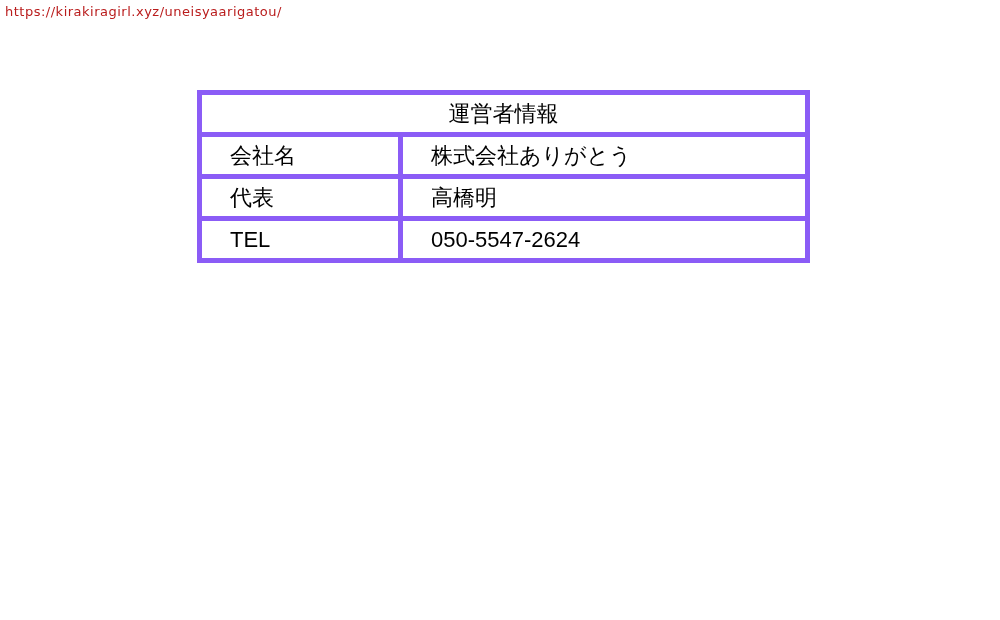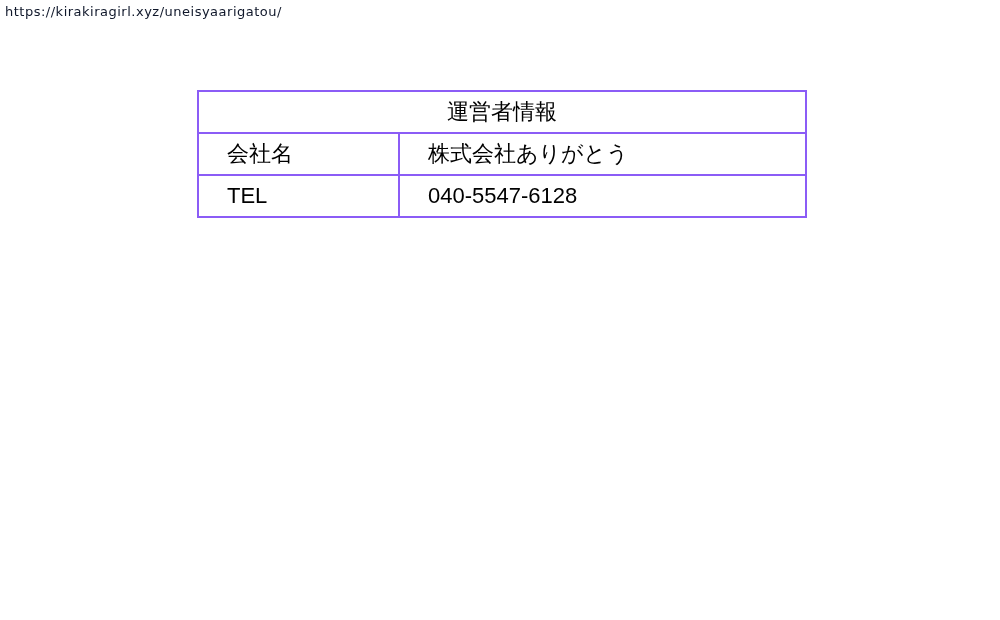--- a/index.html
+++ b/index.html
@@ -10,35 +10,35 @@
     font-family: "Liberation Sans", "DejaVu Sans", sans-serif;
     color: #000000;
     overflow: hidden;
   }
   .page-url {
     position: absolute;
     left: 5px;
     top: 4px;
     font-size: 13px;
     letter-spacing: 0.5px;
-    color: #0f172a;
+    color: #b91c1c;
     font-family: "DejaVu Sans", "Liberation Sans", sans-serif;
   }
   table.info-table {
     position: absolute;
     left: 197px;
     top: 90px;
     width: 608px;
     border-collapse: collapse;
     table-layout: fixed;
     background: #ffffff;
   }
   table.info-table th,
   table.info-table td {
-    border: 2px solid #8b5cf6;
+    border: 5px solid #8b5cf6;
     font-size: 22px;
     font-weight: normal;
     height: 42px;
     padding: 0 8px;
     vertical-align: middle;
     white-space: nowrap;
     overflow: hidden;
   }
   table.info-table th.table-title {
     text-align: center;
@@ -64,17 +64,21 @@
     <tr>
       <th class="table-title" colspan="2">運営者情報</th>
     </tr>
   </thead>
   <tbody>
     <tr>
       <td>会社名</td>
       <td>株式会社ありがとう</td>
     </tr>
     <tr>
+      <td>代表</td>
+      <td>高橋明</td>
+    </tr>
+    <tr>
       <td>TEL</td>
-      <td>040-5547-6128</td>
+      <td>050-5547-2624</td>
     </tr>
   </tbody>
 </table>
 
 </body></html>

